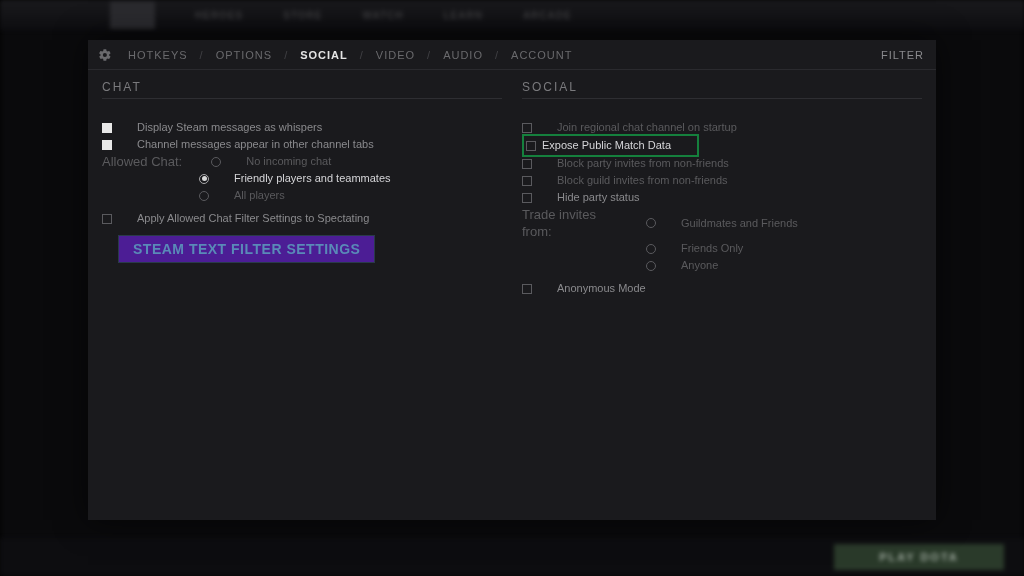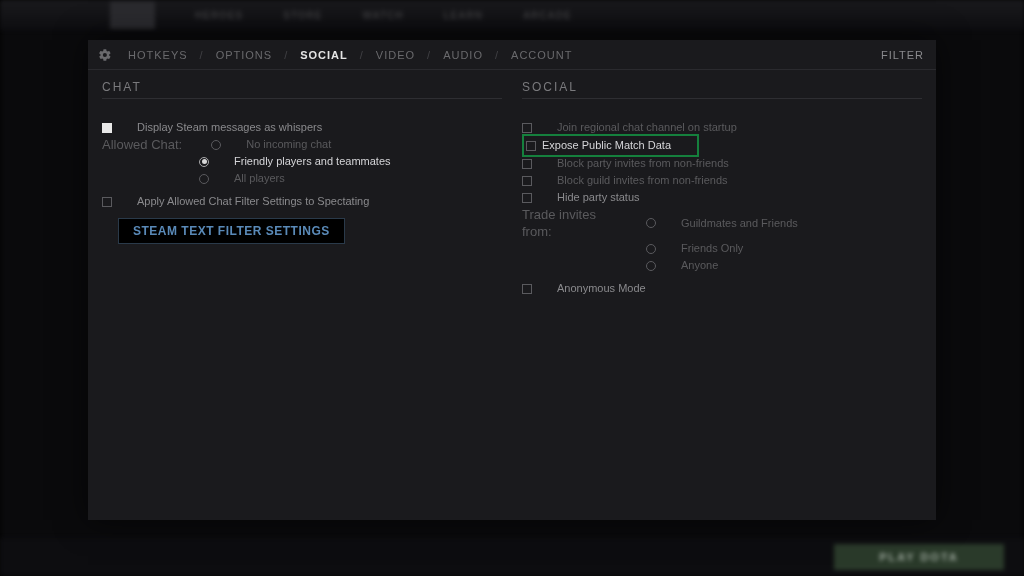--- a/index.html
+++ b/index.html
@@ -185,24 +185,24 @@
     align-items: center;
     padding: 1px 26px 1px 2px;
     margin-top: -2px;
     margin-bottom: -2px;
   }
 
   .steam-btn {
     margin-top: 8px;
     margin-left: 16px;
     padding: 5px 14px;
-    background: #000000;
+    background: #4c1d95;
     border: 1px solid #2a3a4a;
     color: #5a8ab8;
-    font-size: 12px;
+    font-size: 14px;
     font-weight: bold;
     letter-spacing: 0.5px;
     cursor: pointer;
     display: inline-block;
   }
 </style>
 </head>
 <body>
 
 <div class="bg-blur"></div>
@@ -242,20 +242,24 @@
 
   <div class="panel-body">
 
     <div class="col">
       <div class="section-header">CHAT</div>
 
       <div class="row">
         <span class="cb checked"></span>
         <span class="label-txt">Display Steam messages as whispers</span>
       </div>
+      <div class="row">
+        <span class="cb checked"></span>
+        <span class="label-txt">Channel messages appear in other channel tabs</span>
+      </div>
 
       <div class="row">
         <span class="sub-label">Allowed Chat:</span>
         <span class="rb"></span>
         <span class="label-txt dim">No incoming chat</span>
       </div>
       <div class="row">
         <span class="spacer-indent"></span>
         <span class="rb selected"></span>
         <span class="label-txt lit">Friendly players and teammates</span>

